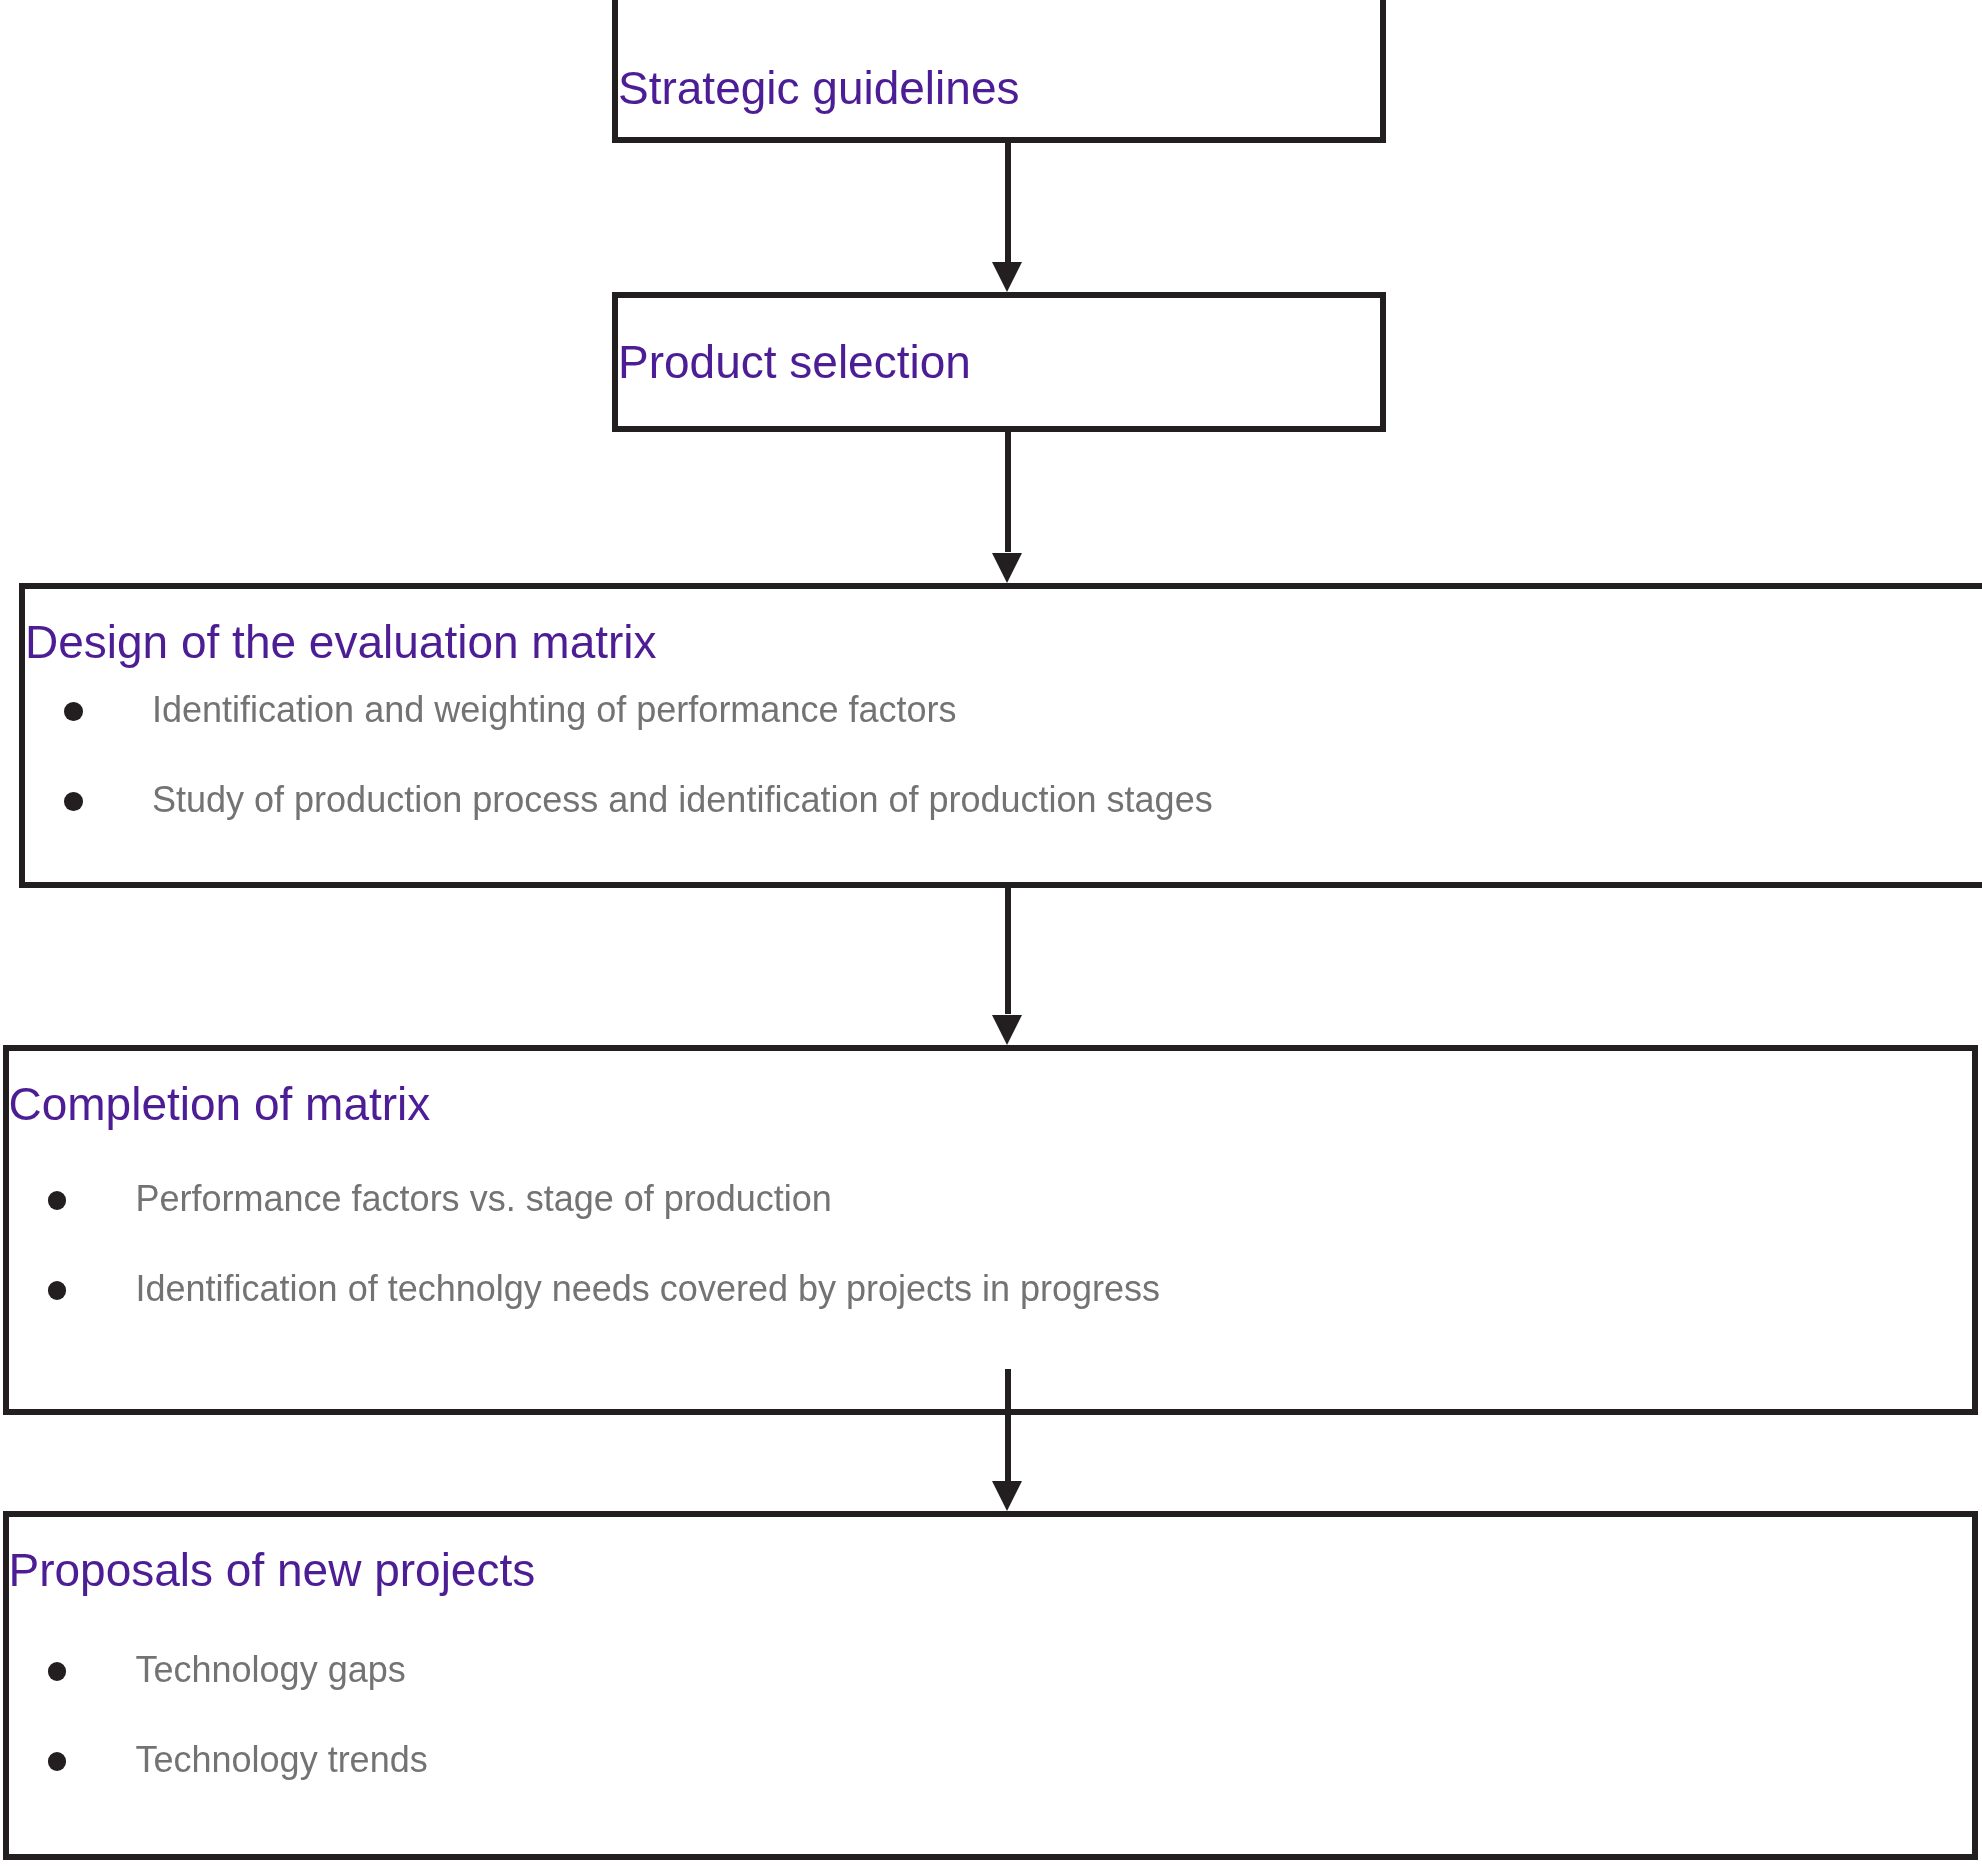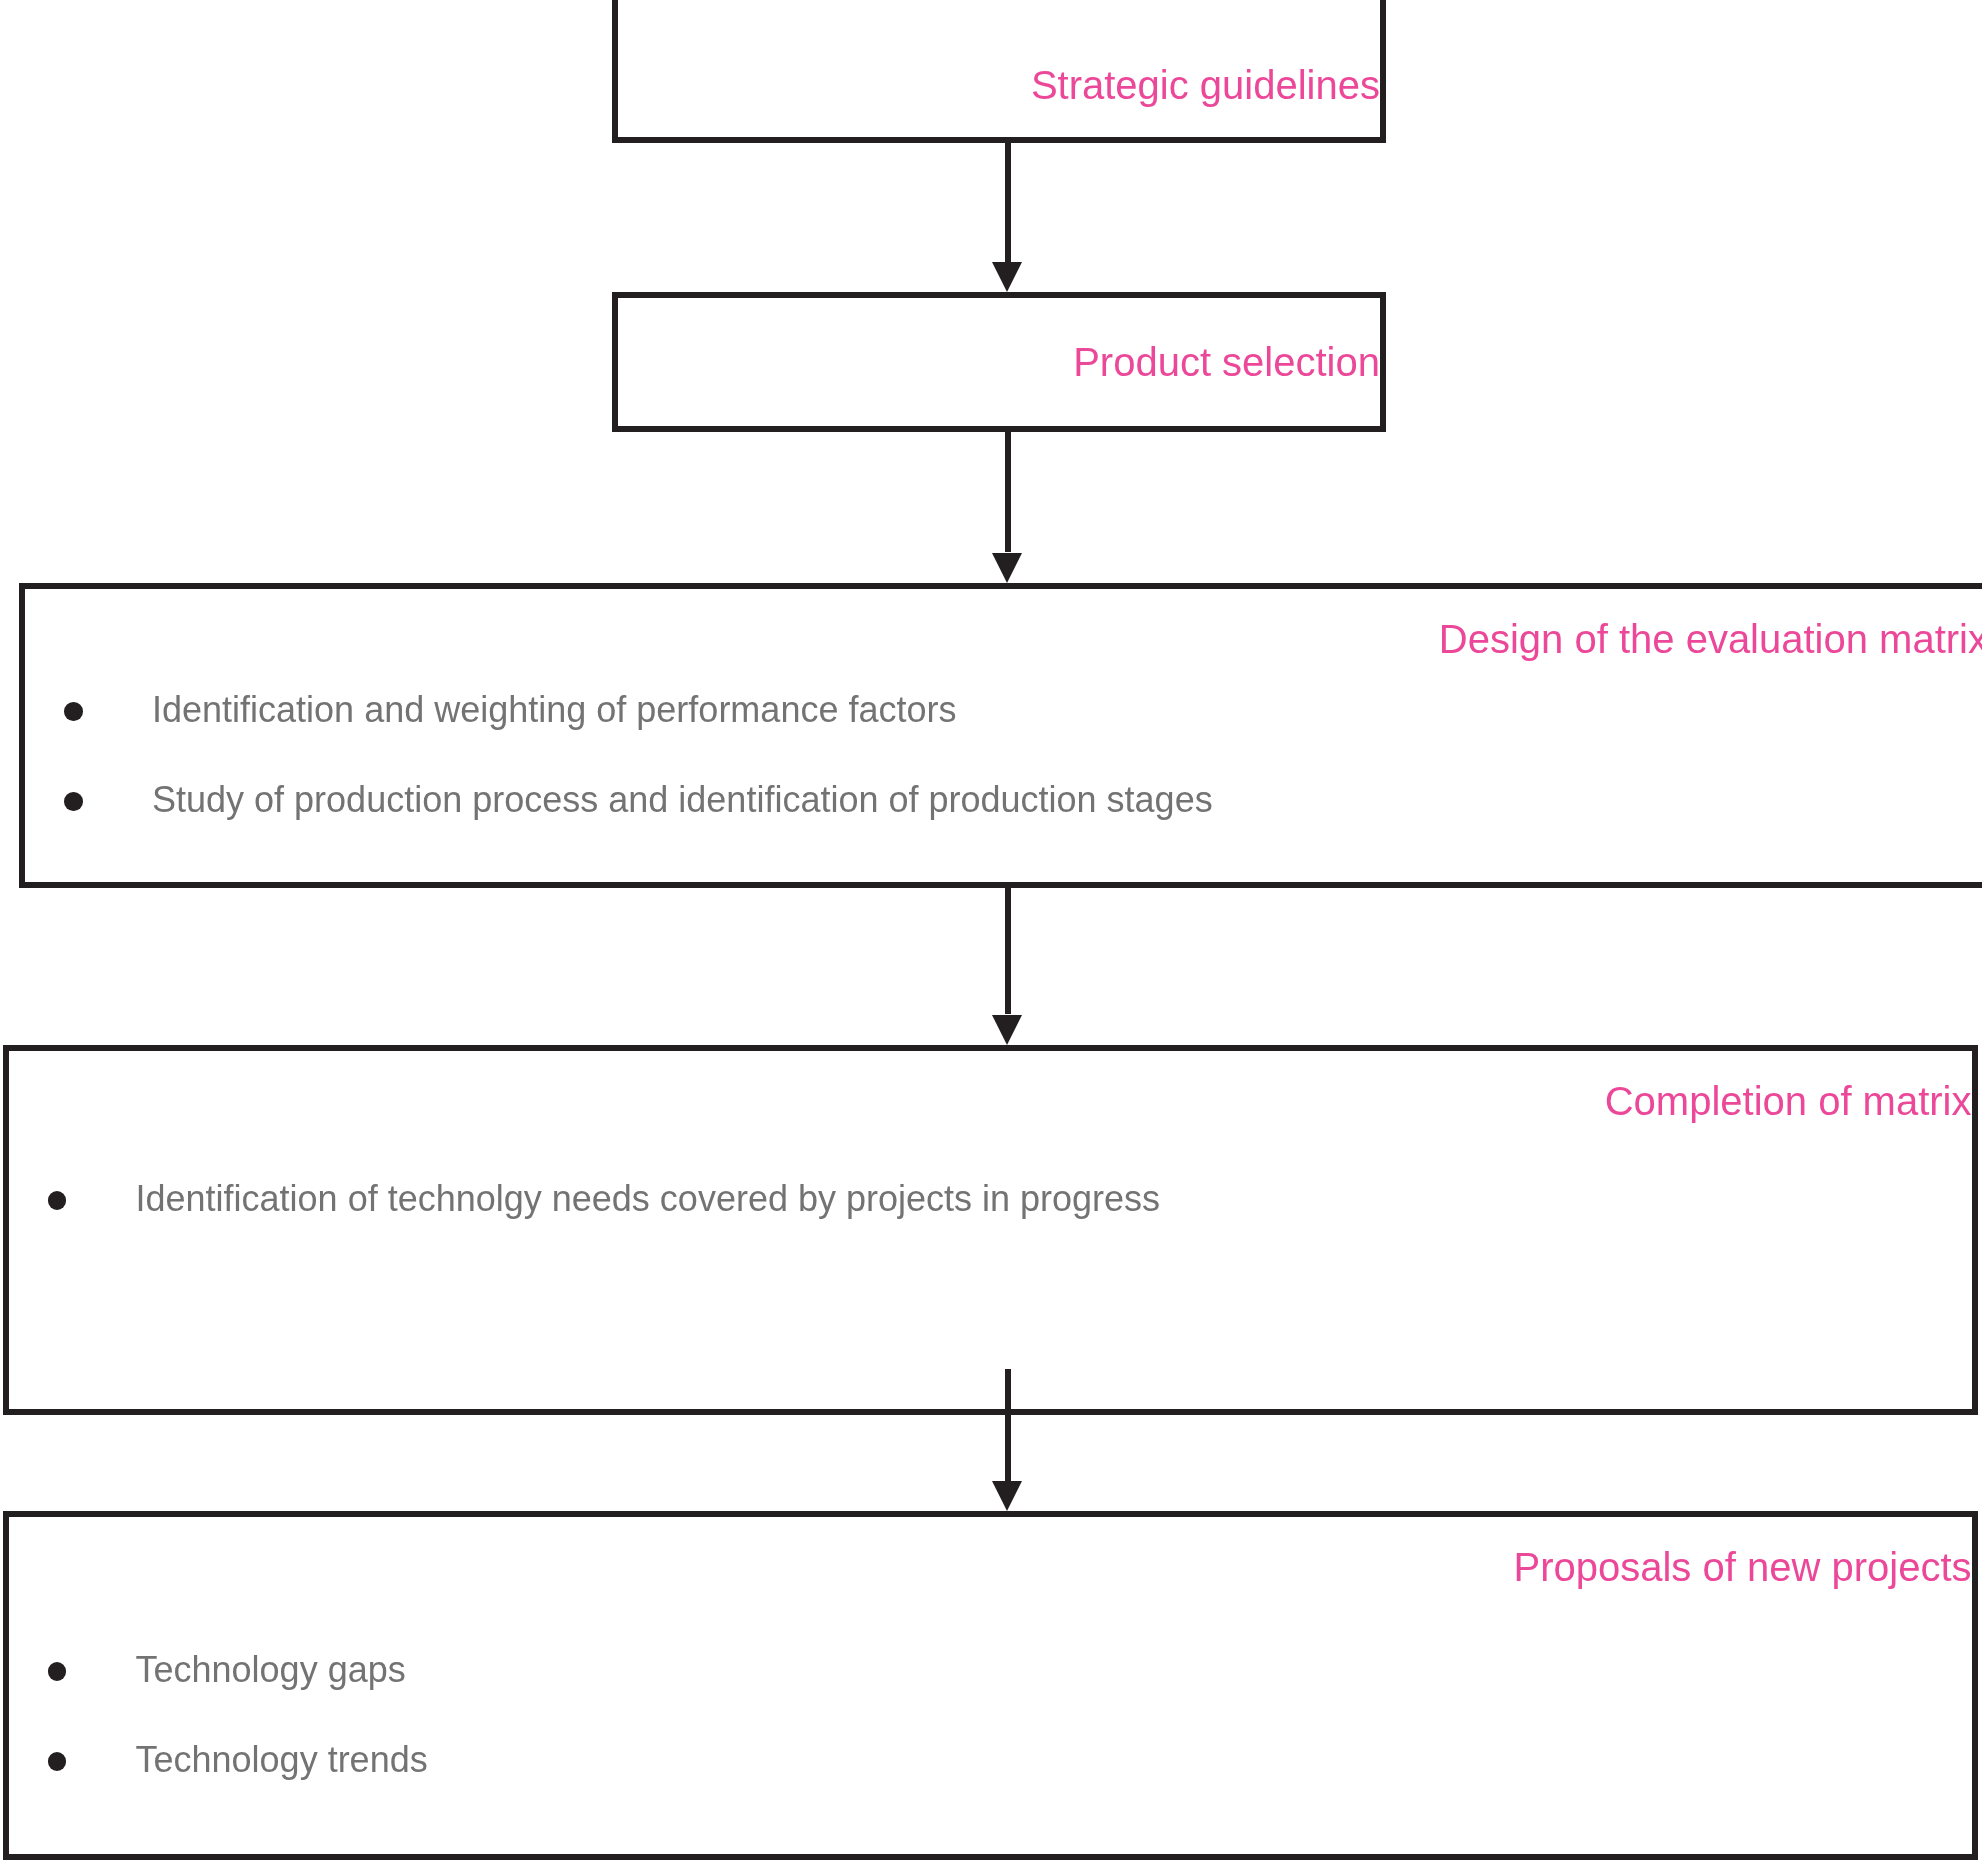--- a/index.html
+++ b/index.html
@@ -23,24 +23,24 @@
   .node {
     position: absolute;
     box-sizing: border-box;
     border: 6px solid #231f20;
     background: #ffffff;
   }
   .node-title {
     position: absolute;
     left: 0;
     right: 0;
-    text-align: right;
-    font-size: 40px;
+    text-align: left;
+    font-size: 46px;
     line-height: 1.05;
-    color: #ec4899;
+    color: #4c1d95;
     white-space: nowrap;
   }
 
   
   .node-simple .node-title {
     top: 50%;
     transform: translateY(-50%);
   }
 
   
@@ -139,20 +139,24 @@
   <div class="arrow" style="left:992px; top:888px; height:157px;">
     <div class="shaft" style="height:126px;"></div>
     <div class="head"></div>
   </div>
 
   <div class="node node-detail" style="left:2.5px; top:1045px; width:1975px; height:370px;">
     <div class="node-title">Completion of matrix</div>
     <ul class="bullet-list" style="top:130px;">
       <li class="bullet-item">
         <span class="bullet-dot"></span>
+        <span>Performance factors vs. stage of production</span>
+      </li>
+      <li class="bullet-item">
+        <span class="bullet-dot"></span>
         <span>Identification of technolgy needs covered by projects in progress</span>
       </li>
     </ul>
   </div>
 
   <div class="arrow" style="left:992px; top:1369px; height:142px;">
     <div class="shaft" style="height:112px;"></div>
     <div class="head"></div>
   </div>
 

